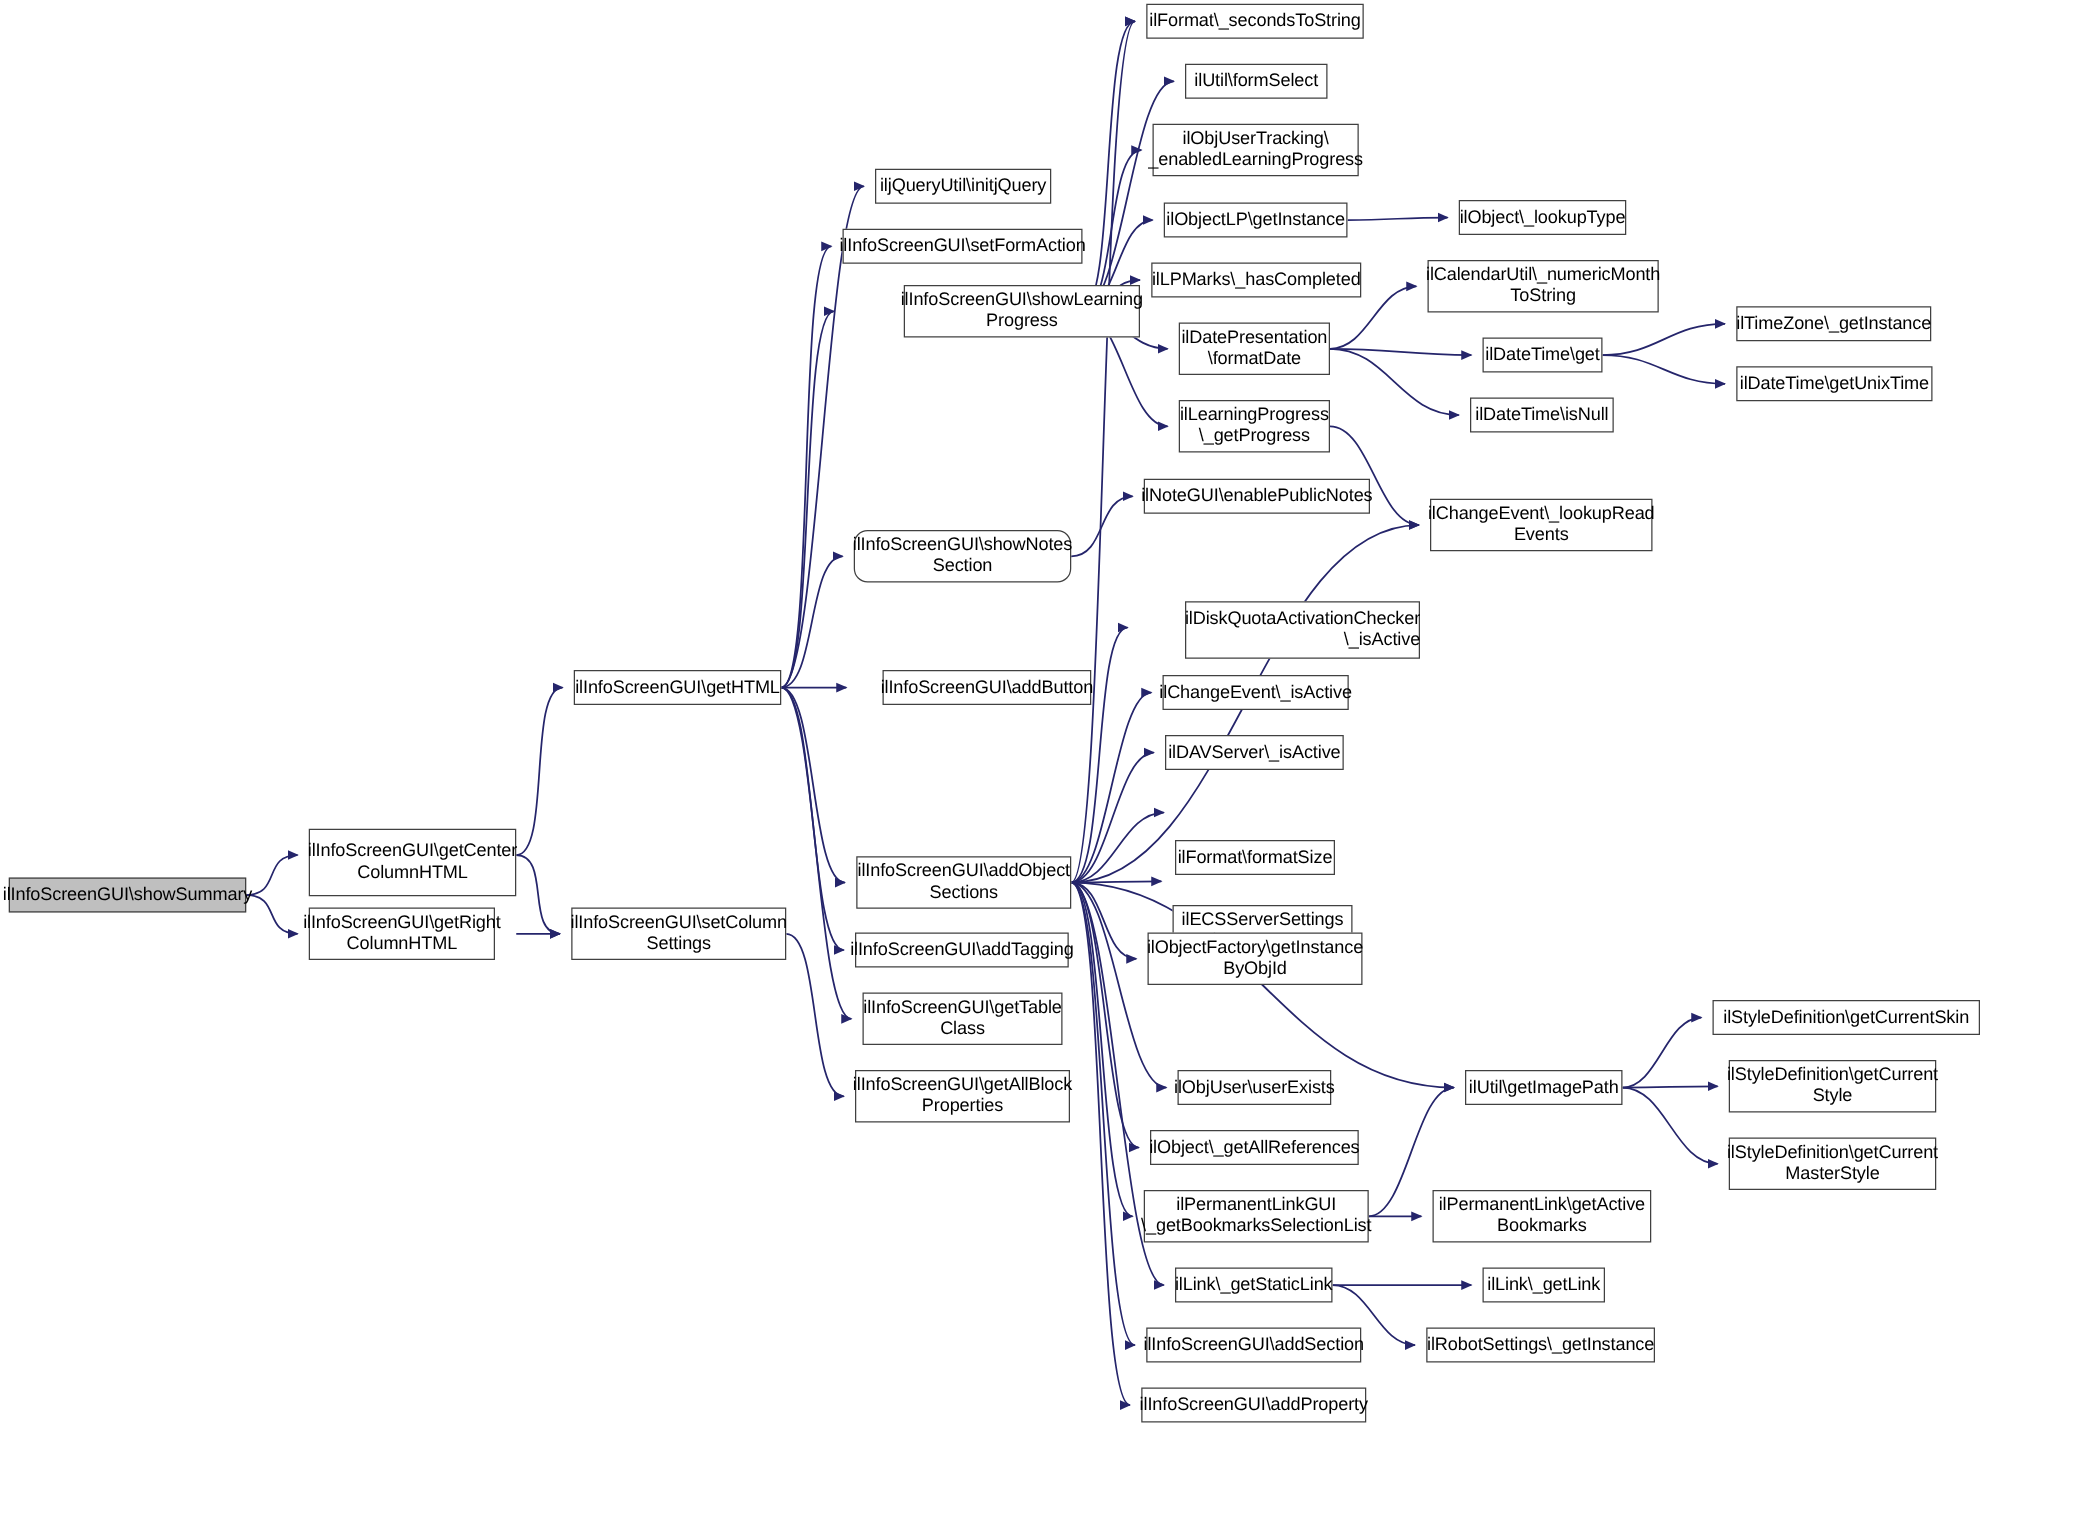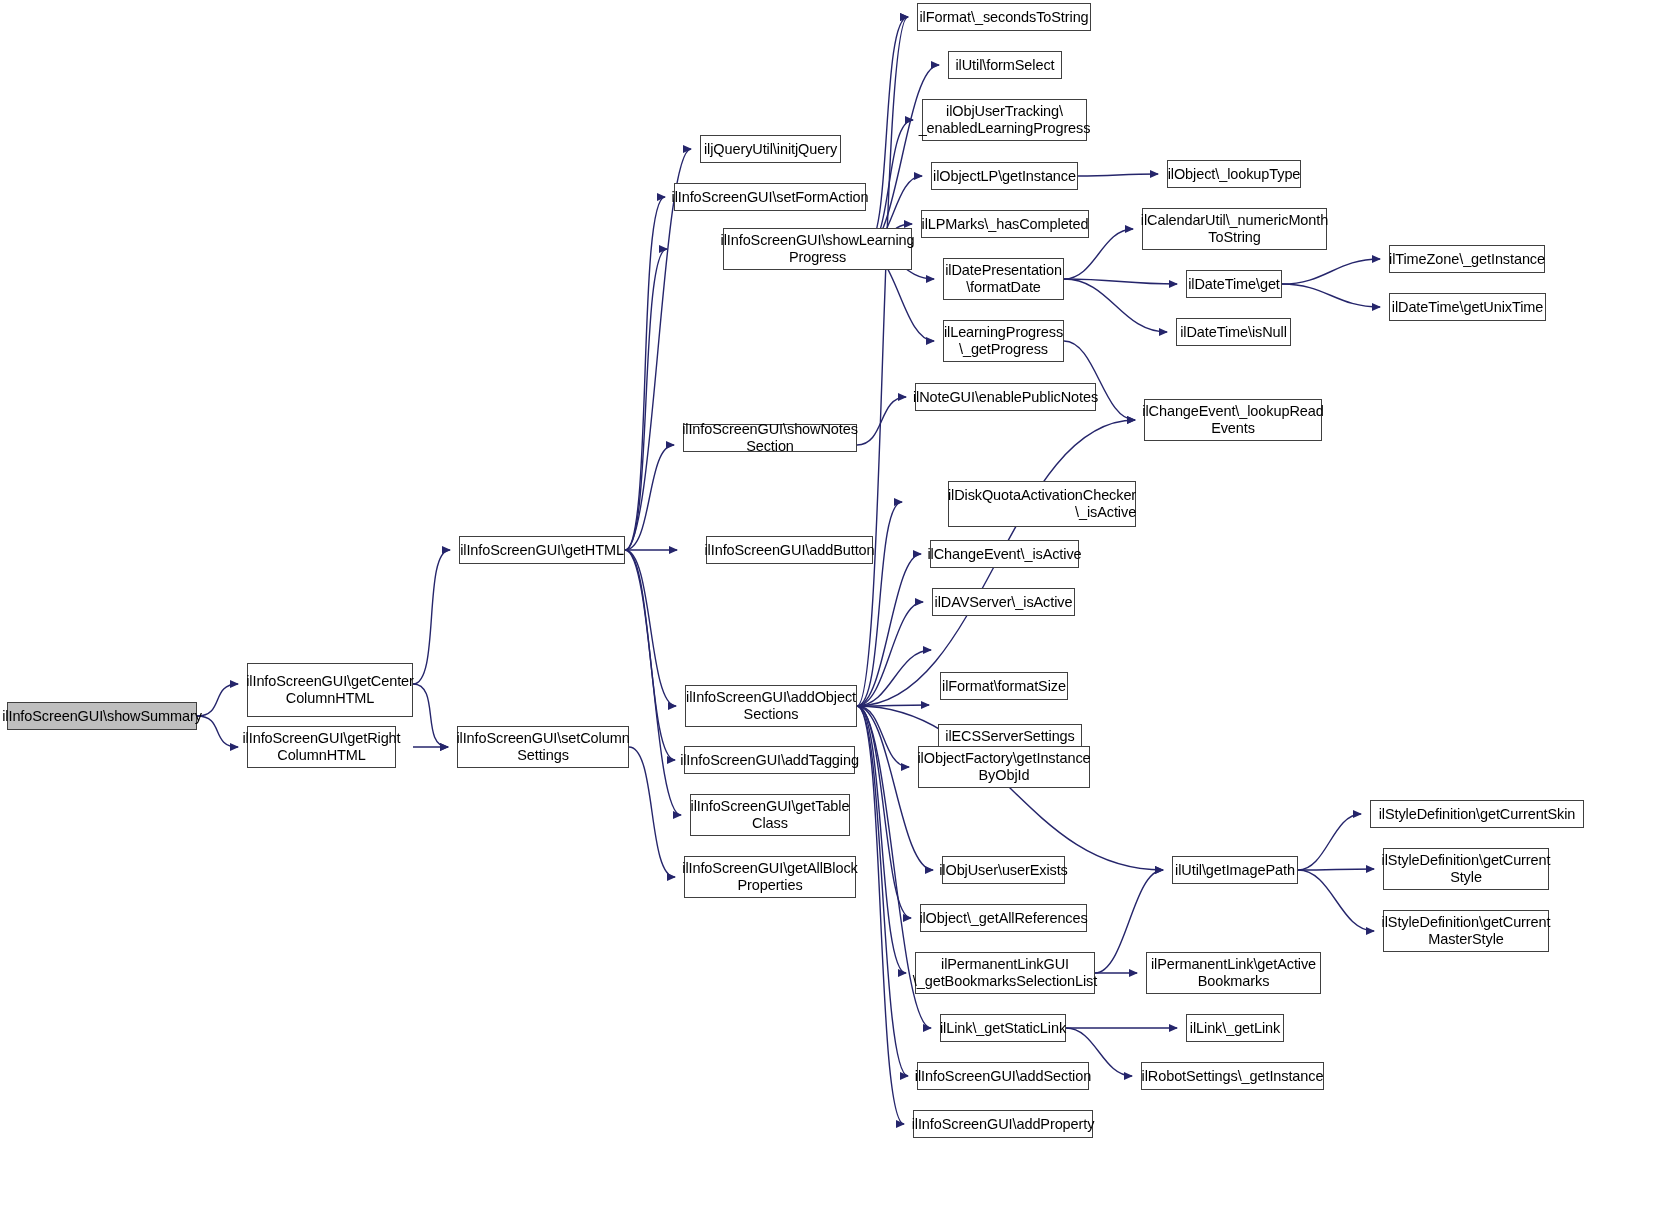--- a/index.html
+++ b/index.html
@@ -113,21 +113,21 @@
 ColumnHTML</div>
       <div class="node" id="node-n2" style="left: 247px; top: 726px; width: 149px; height: 42px;">ilInfoScreenGUI\getRight
 ColumnHTML</div>
       <div class="node" id="node-n3" style="left: 457px; top: 726px; width: 172px; height: 42px;">ilInfoScreenGUI\setColumn
 Settings</div>
       <div class="node" id="node-n4" style="left: 459px; top: 536px; width: 166px; height: 28px;">ilInfoScreenGUI\getHTML</div>
       <div class="node" id="node-n5" style="left: 700px; top: 135px; width: 141px; height: 28px;">iljQueryUtil\initjQuery</div>
       <div class="node" id="node-n6" style="left: 674px; top: 183px; width: 192px; height: 28px;">ilInfoScreenGUI\setFormAction</div>
       <div class="node" id="node-n7" style="left: 676px; top: 228px; width: 189px; height: 42px; margin-left: 47px;">ilInfoScreenGUI\showLearning
 Progress</div>
-      <div class="node" id="node-n8" style="left: 683px; top: 424px; width: 174px; height: 28px;">ilInfoScreenGUI\showNotes
+      <div class="node" id="node-n8" style="left: 683px; top: 424px; width: 174px; height: 42px; border-radius: 11px;">ilInfoScreenGUI\showNotes
 Section</div>
       <div class="node" id="node-n9" style="left: 686px; top: 536px; width: 167px; height: 28px; margin-left: 20px;">ilInfoScreenGUI\addButton</div>
       <div class="node" id="node-n10" style="left: 685px; top: 685px; width: 172px; height: 42px;">ilInfoScreenGUI\addObject
 Sections</div>
       <div class="node" id="node-n11" style="left: 684px; top: 746px; width: 171px; height: 28px;">ilInfoScreenGUI\addTagging</div>
       <div class="node" id="node-n12" style="left: 690px; top: 794px; width: 160px; height: 42px;">ilInfoScreenGUI\getTable
 Class</div>
       <div class="node" id="node-n13" style="left: 684px; top: 856px; width: 172px; height: 42px;">ilInfoScreenGUI\getAllBlock
 Properties</div>
       <div class="node" id="node-n14" style="left: 917px; top: 3px; width: 174px; height: 28px;">ilFormat\_secondsToString</div>

